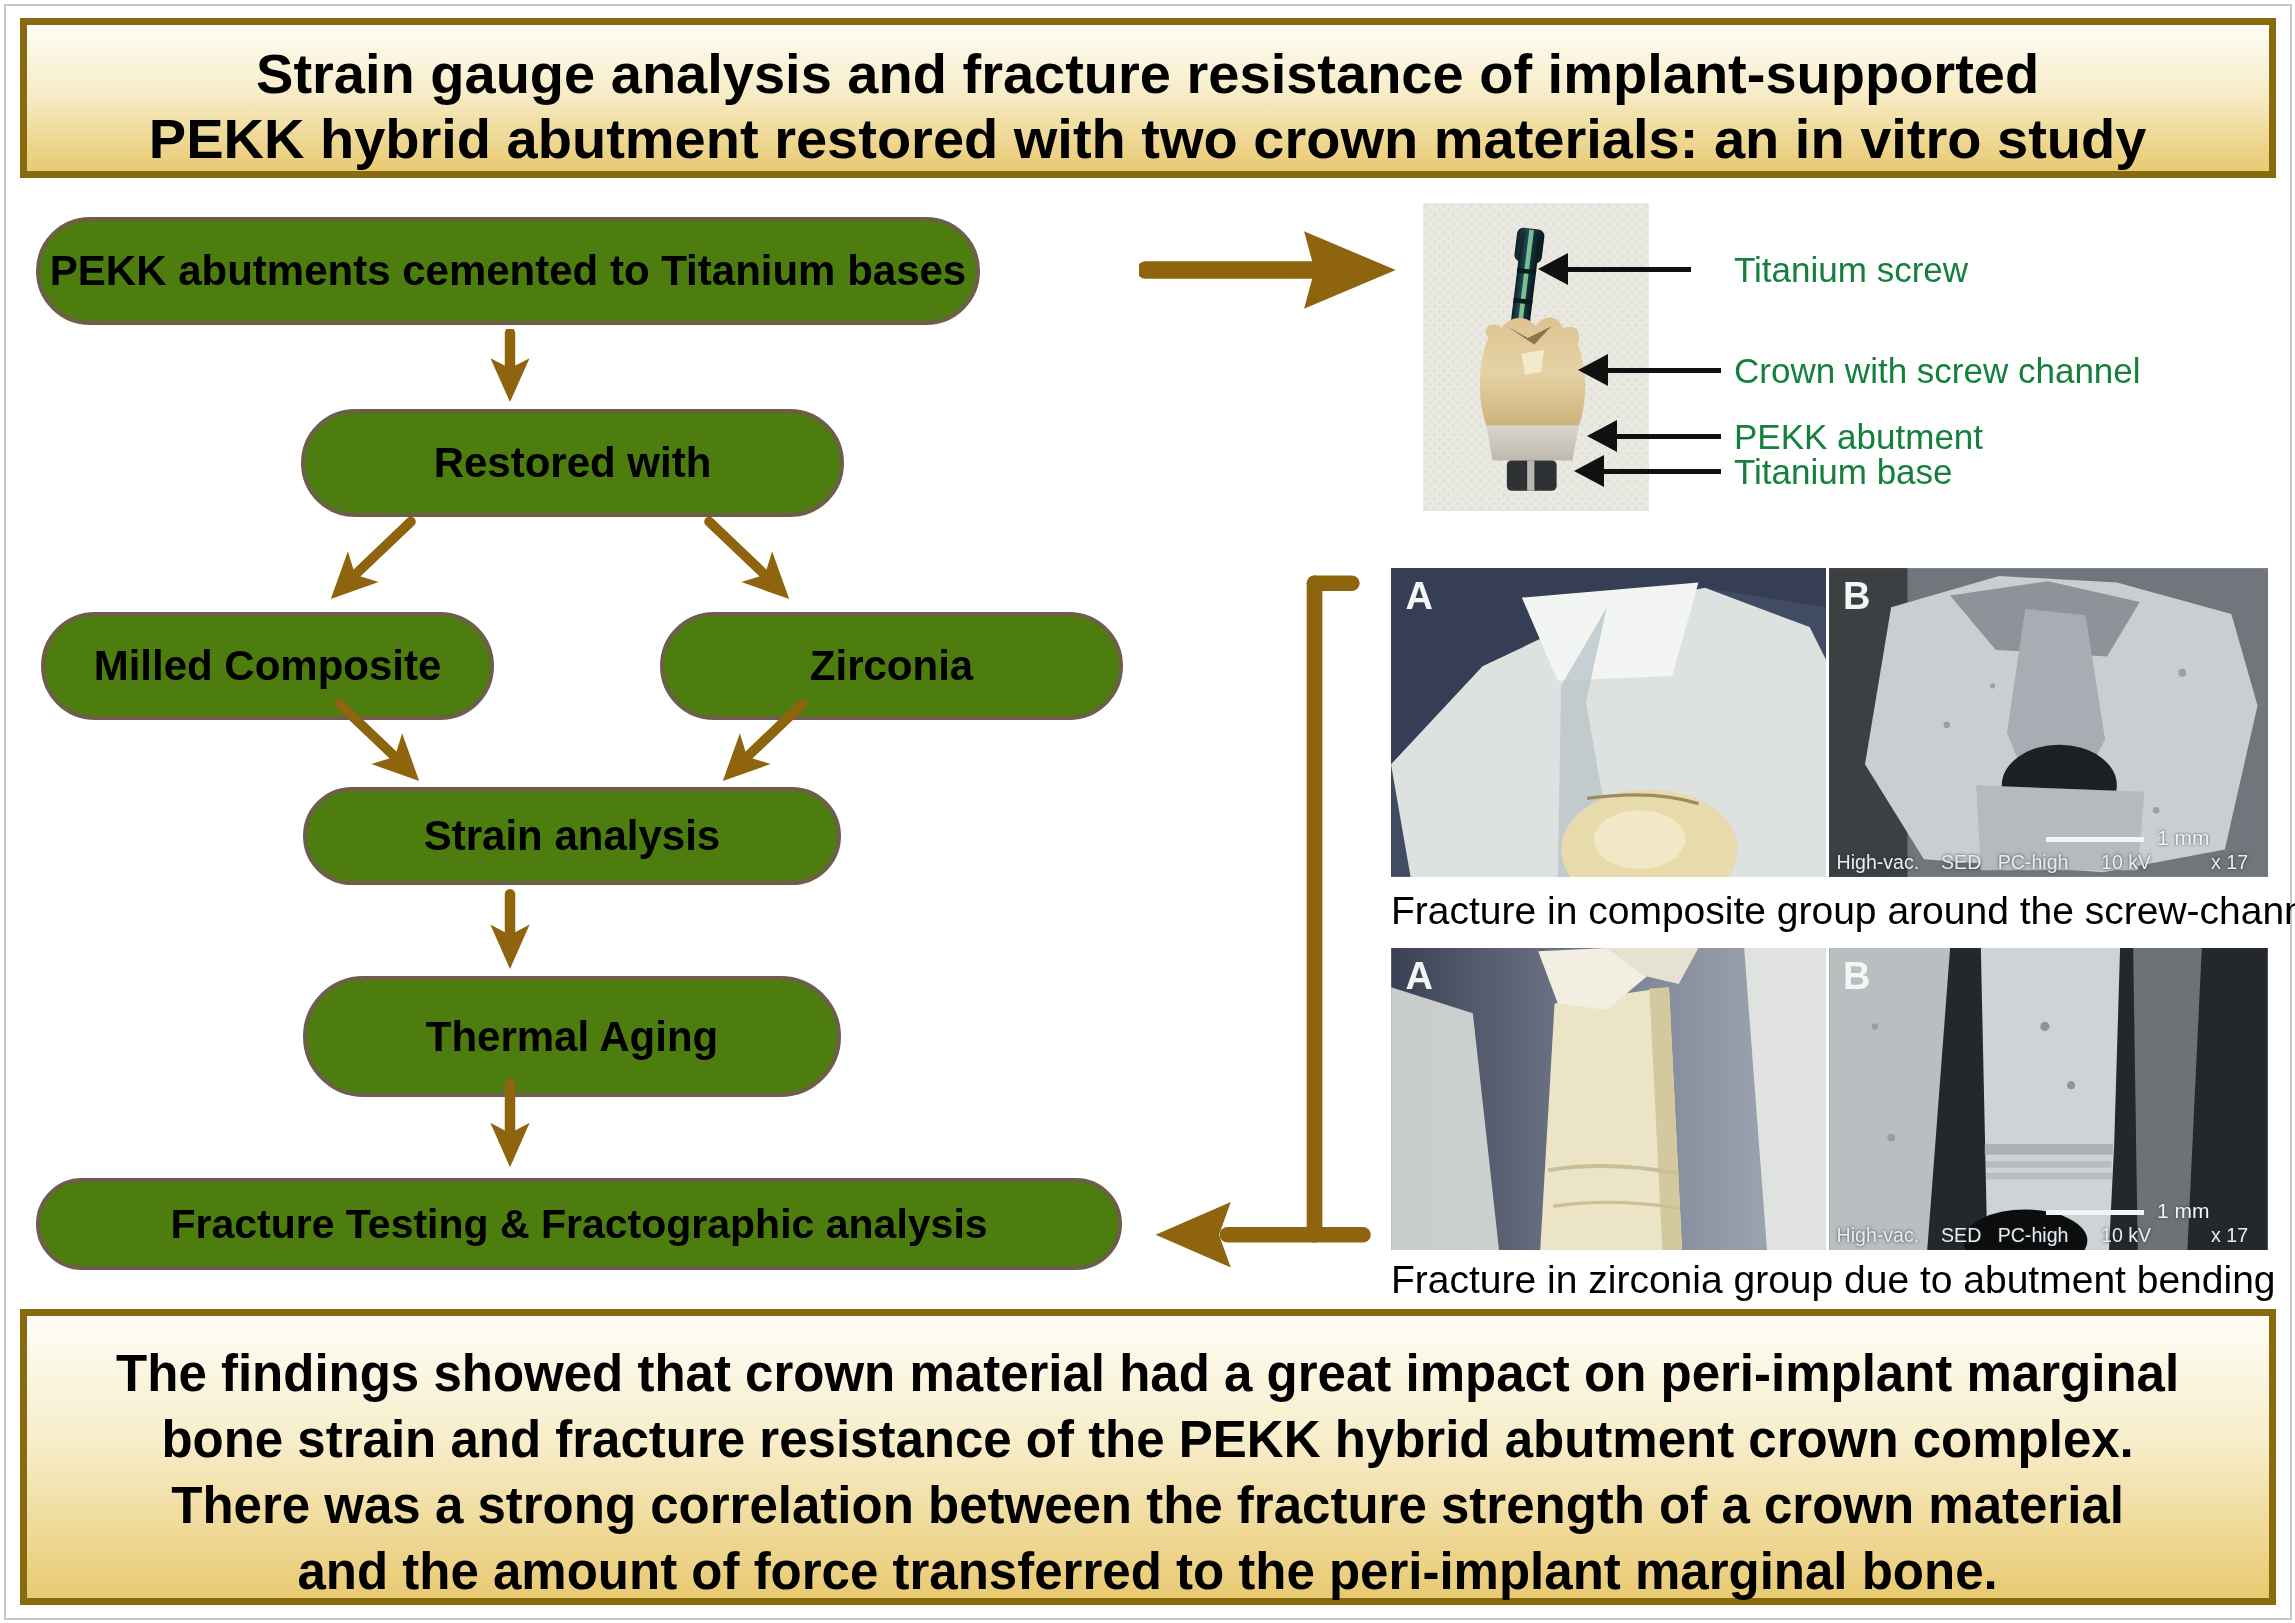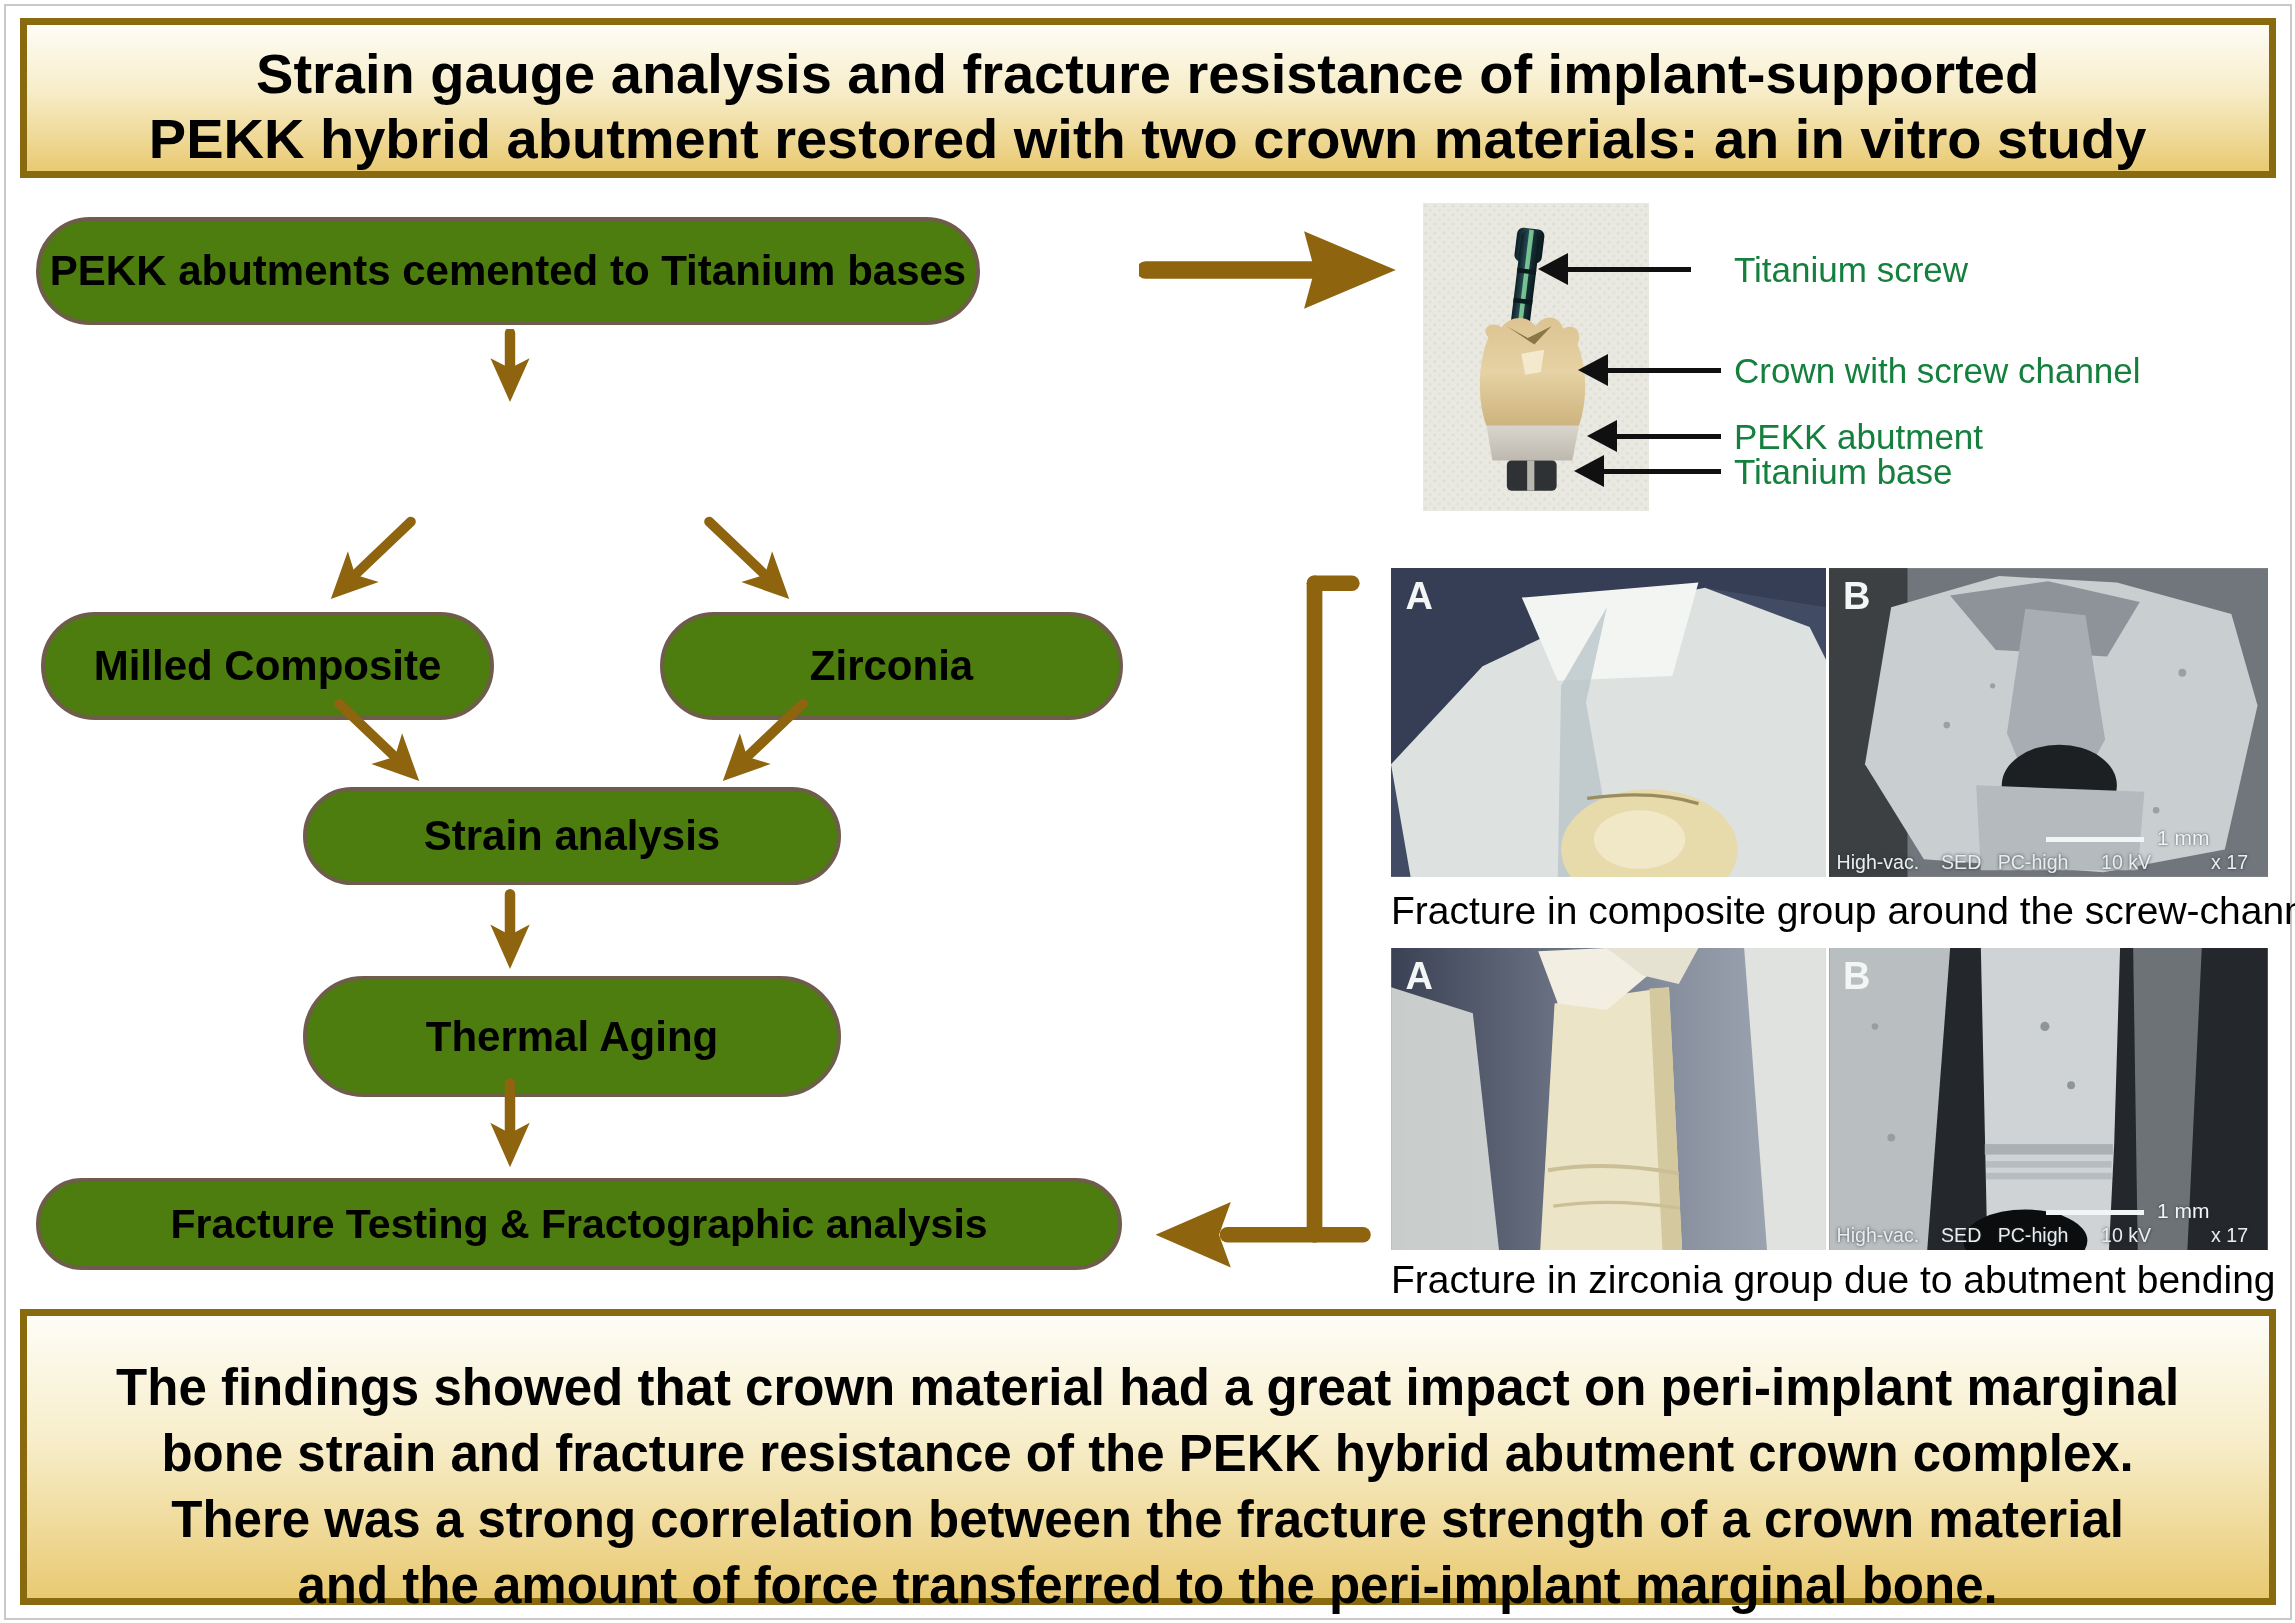--- a/index.html
+++ b/index.html
@@ -7,21 +7,21 @@
           font-family:"Liberation Sans", sans-serif;}
   .outer-frame{position:absolute;left:3.9px;top:3.9px;width:2284px;height:1612px;
                border:2px solid #c9c9c9;pointer-events:none;}
 
   
   .banner{position:absolute;left:19.6px;width:2256px;box-sizing:border-box;
           border:7.9px solid #8a6a0e;
           background:linear-gradient(180deg,#fefdf6 0%,#f7edc9 45%,#e9ca72 100%);
           text-align:center;color:#000;font-weight:bold;}
   .title-banner{top:18.3px;height:160px;padding-top:16px;font-size:56px;line-height:65px;}
-  .summary-banner{top:1309px;height:296px;padding-top:39px;font-size:51px;line-height:66px;}
+  .summary-banner{top:1309px;height:296px;padding-top:25px;font-size:51px;line-height:66px;}
 
   
   .fbox{position:absolute;box-sizing:border-box;border:4.6px solid #6f5d4b;border-radius:654px;
         background:#4d7c0f;display:flex;align-items:center;justify-content:center;
         font-weight:bold;color:#000;text-align:center;}
 
   
   .goldshape{position:absolute;}
   .goldshape line{stroke:#8e640f;stroke-linecap:round;}
   .goldshape polygon{fill:#8e640f;}
@@ -51,20 +51,23 @@
 
   <div class="outer-frame"></div>
 
   <div class="banner title-banner">
     <div>Strain gauge analysis and fracture resistance of implant-supported</div>
     <div>PEKK hybrid abutment restored with two crown materials: an in vitro study</div>
   </div>
 
   <div class="fbox" style="left:36px;top:217px;width:944px;height:108px;font-size:42px;">
     <span>PEKK abutments cemented to Titanium bases</span>
+  </div>
+  <div class="fbox" style="left:301px;top:409px;width:543px;height:108px;font-size:42px;">
+    <span>Restored with</span>
   </div>
   <div class="fbox" style="left:660px;top:612px;width:463px;height:108px;font-size:42px;">
     <span>Zirconia</span>
   </div>
   <div class="fbox" style="left:41px;top:612px;width:453px;height:108px;font-size:42px;">
     <span>Milled Composite</span>
   </div>
   <div class="fbox" style="left:303px;top:787px;width:538px;height:98px;font-size:42px;">
     <span>Strain analysis</span>
   </div>

